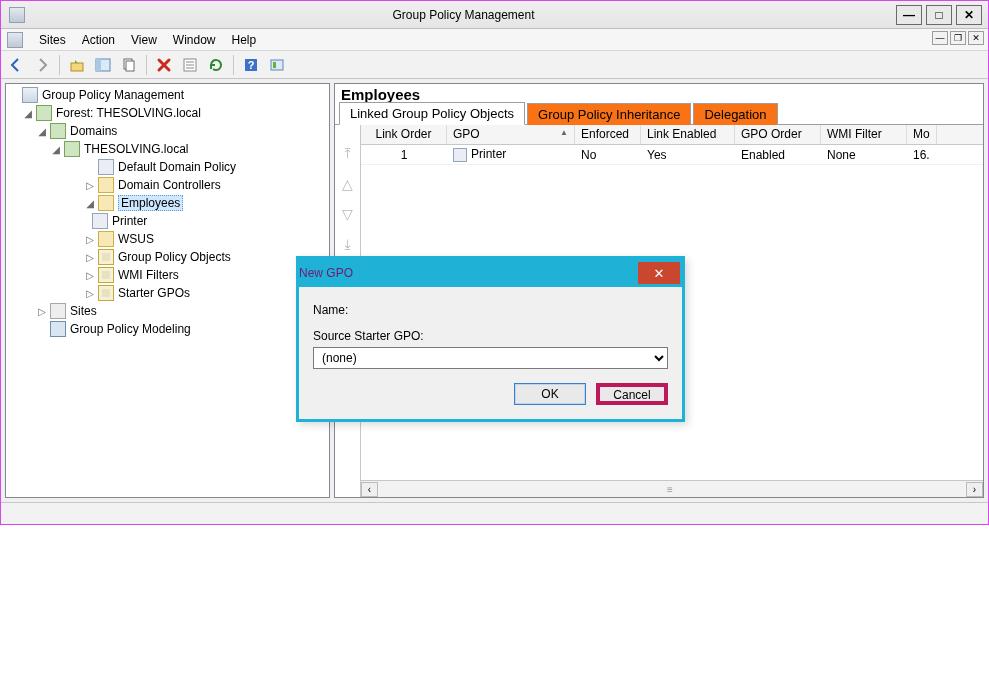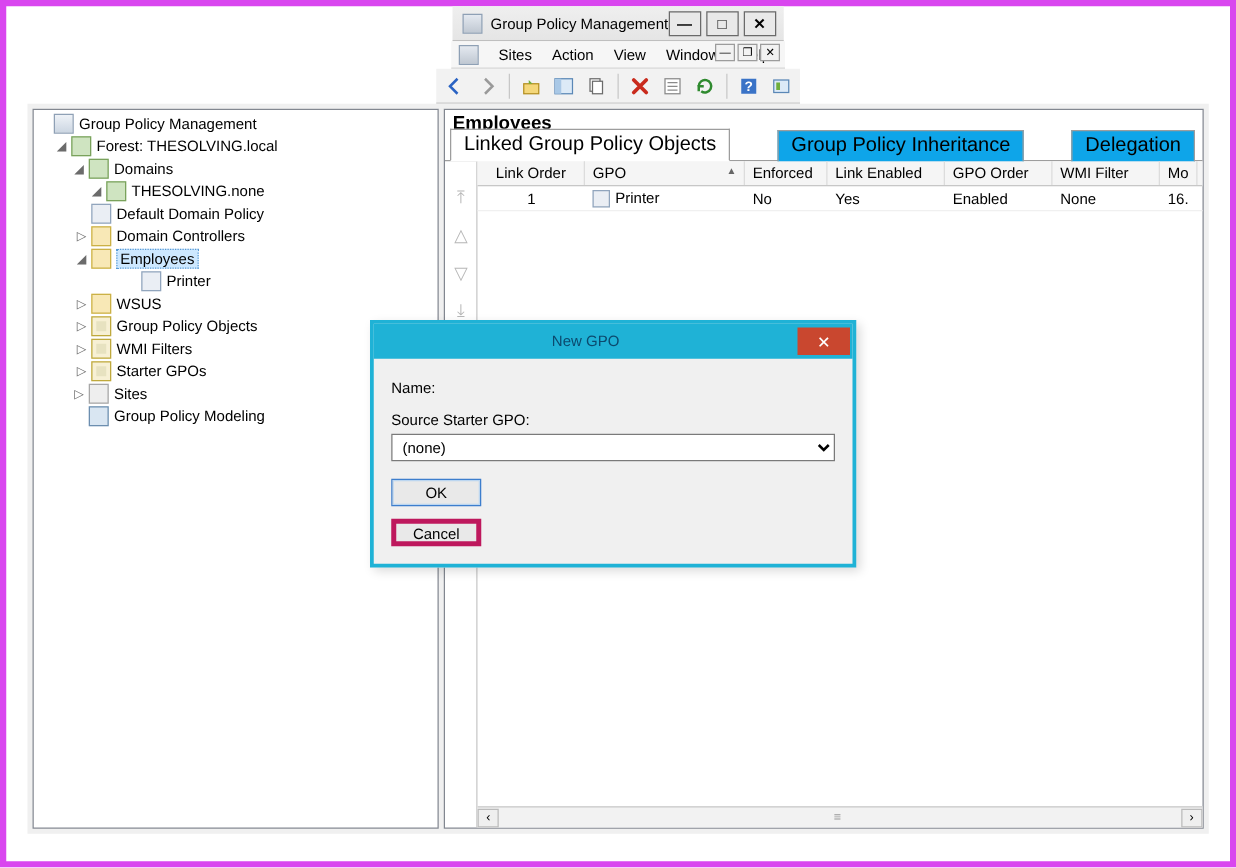--- a/index.html
+++ b/index.html
@@ -1,19 +1,19 @@
 <!DOCTYPE html>
 <html><head>
 <meta charset="utf-8">
 <style>
   * { box-sizing: border-box; font-family: "Segoe UI", Tahoma, sans-serif; }
   body { margin:0; padding:0; background:#fff; width:989px; height:694px; overflow:hidden; position:relative; }
 
   
-  .win { border:5px solid #d946ef; width:989px; height:694px; display:flex; flex-direction:column;align-items:center; }
+  .win { border:1px solid #d946ef; width:989px; height:525px; display:flex; flex-direction:column; }
   .titlebar { height:28px; background:linear-gradient(#efefef,#e5e5e5); display:flex; align-items:center; padding:0 2px; border-bottom:1px solid #bfbfbf; }
   .title-icon { width:16px; height:16px; margin:0 6px; background:linear-gradient(#e4e9f0,#c0c8d2); border:1px solid #8ea0b5; }
   .title-text { flex:1; text-align:center; font-size:12px; color:#000; }
   .winbtns { display:flex; gap:4px; margin-right:4px; }
   .winbtn { width:26px; height:20px; border:1px solid #6a6a6a; background:#e9e9e9; display:flex; align-items:center; justify-content:center; font-size:12px; font-weight:bold; cursor:pointer; }
   .winbtn span { pointer-events:none; }
 
   
   .menubar { height:22px; display:flex; align-items:center; padding:0 6px; gap:4px; font-size:12px; border-bottom:1px solid #d6d6d6; background:#f6f6f6; position:relative; }
   .menubar .mi-icon { width:16px; height:16px; background:linear-gradient(#e4e9f0,#c0c8d2); border:1px solid #8ea0b5; margin-right:6px; }
@@ -33,38 +33,38 @@
   .tree-pane { width:325px; overflow:auto; font-size:12px; padding-top:2px; }
   .detail-pane { flex:1; display:flex; flex-direction:column; min-width:0; }
 
   
   .node { display:flex; align-items:center; height:18px; padding-right:6px; white-space:nowrap; }
   .twisty { width:12px; text-align:center; color:#6b6b6b; font-size:10px; cursor:pointer; }
   .twisty.empty { visibility:hidden; }
   .nicon { width:16px; height:16px; margin:0 4px 0 2px; flex-shrink:0; }
   .lbl { cursor:default; }
   .sel .lbl { background:#cde8ff; border:1px dotted #5a9bd4; padding:0 2px; }
-  .ind0{padding-left:2px}.ind1{padding-left:16px}.ind2{padding-left:30px}.ind3{padding-left:44px}.ind4{padding-left:32px}.ind5{padding-left:72px}
+  .ind0{padding-left:2px}.ind1{padding-left:16px}.ind2{padding-left:30px}.ind3{padding-left:44px}.ind4{padding-left:78px}.ind5{padding-left:72px}
 
   
   .ic-gpm { background:linear-gradient(#eef2f7,#ccd6e2); border:1px solid #8ea0b5; }
   .ic-forest { background:#cfe4c1; border:1px solid #7aa25c; }
   .ic-domains,.ic-domain { background:#cfe4c1; border:1px solid #7aa25c; }
   .ic-gpo { background:#f7f0d4; border:1px solid #bfa93d; position:relative; }
   .ic-gpo::after{content:"";position:absolute;left:3px;top:3px;width:8px;height:8px;background:#e7e2c0;}
   .ic-ou { background:#f8e8b6; border:1px solid #cbb146; }
   .ic-link { background:#eaeef4; border:1px solid #91a5bd; }
   .ic-sites { background:#eee; border:1px solid #a7a7a7; }
   .ic-model { background:#d9e6f2; border:1px solid #6c8eaf; }
   .ic-results { background:#f4e4d0; border:1px solid #c39a61; }
 
   
   .det-title { font-size:15px; font-weight:bold; padding:2px 6px 0 6px; }
-  .tabs { display:flex; align-items:flex-end; padding:0 4px; border-bottom:1px solid #9d9d9d; font-size:16px; height:22px;gap:36px; }
-  .tab { padding:3px 10px 3px 10px; border:1px solid #9d9d9d; border-bottom:none; margin-right:2px; background:#0ea5e9; cursor:pointer; position:relative; top:1px; }
+  .tabs { display:flex; align-items:flex-end; padding:0 4px; border-bottom:1px solid #9d9d9d; font-size:13px; height:22px; }
+  .tab { padding:3px 10px 3px 10px; border:1px solid #9d9d9d; border-bottom:none; margin-right:2px; background:#f97316; cursor:pointer; position:relative; top:1px; }
   .tab.active { background:#fff; border-bottom:1px solid #fff; }
 
   
   .list-wrap { flex:1; display:flex; min-height:0; }
   .arrow-col { width:26px; border-right:1px solid #c7c7c7; display:flex; flex-direction:column; align-items:center; gap:14px; padding-top:20px; }
   .arrow { color:#b7b7b7; font-size:14px; cursor:pointer; }
   .grid { flex:1; display:flex; flex-direction:column; min-width:0; }
   .ghead { display:flex; background:#f5f5f5; border-bottom:1px solid #c7c7c7; font-size:12px; height:20px; }
   .gh { padding:2px 6px; border-right:1px solid #dcdcdc; position:relative; }
   .gh.sort::after { content:"▲"; font-size:8px; color:#666; position:absolute; right:6px; top:3px; }
@@ -73,27 +73,27 @@
   .c1{width:86px;text-align:center}.c2{width:128px}.c3{width:66px}.c4{width:94px}.c5{width:86px}.c6{width:86px}.c7{width:30px}
   .row-icon { width:14px; height:14px; background:#eaeef4; border:1px solid #91a5bd; display:inline-block; vertical-align:middle; margin-right:4px; }
   .hscroll { height:17px; border-top:1px solid #c7c7c7; display:flex; align-items:center; background:#f2f2f2; }
   .hs-btn { width:17px; height:15px; border:1px solid #bbb; background:#efefef; display:flex; align-items:center; justify-content:center; font-size:10px; cursor:pointer; }
   .hs-track { flex:1; display:flex; justify-content:center; align-items:center; color:#9a9a9a; font-size:10px; letter-spacing:4px; }
   .statusbar { height:22px; border-top:1px solid #c7c7c7; background:#f2f2f2; }
 
   
   .dialog { position:absolute; left:296px; top:256px; width:389px; border:3px solid #1fb2d6; background:#f0f0f0; box-shadow:3px 3px 8px rgba(0,0,0,0.15); }
   .dlg-title { height:28px; background:#1fb2d6; display:flex; align-items:center; }
-  .dlg-title-text { flex:1; text-align:center; font-size:12px; color:#0c4a6e; }
+  .dlg-title-text { flex:1; font-size:12px; color:#701a75; }
   .dlg-close { width:42px; height:22px; background:#c9472f; color:#fff; display:flex; align-items:center; justify-content:center; margin-right:2px; cursor:pointer; font-size:13px; }
   .dlg-body { padding:12px 14px 14px 14px; font-size:12px; }
   .fld-label { margin:4px 0 4px 0; }
   .fld-input { width:100%; height:22px; border:1px solid #7a7a7a; padding:0 4px; font-size:12px; }
   .fld-select { width:100%; height:22px; border:1px solid #7a7a7a; background:#fff; padding:0 4px; font-size:12px; }
-  .dlg-btns { display:flex; justify-content:flex-end; gap:10px; margin-top:14px;flex-direction:column; }
+  .dlg-btns { display:flex; justify-content:flex-end; gap:10px; margin-top:14px; }
   .btn { width:72px; height:22px; border:4px solid #be185d; background:#e9e9e9; font-size:12px; cursor:pointer; }
   .btn.primary { border:1px solid #3d7ecd; box-shadow:inset 0 0 0 1px #bcd6f0; }
 </style>
 </head>
 <body>
 
 <div class="win">
 
   <div class="titlebar">
     <div class="title-icon"></div>
@@ -204,21 +204,21 @@
           <span class="lbl">Forest: THESOLVING.local</span>
         </div>
       <div class="node ind2">
           <span class="twisty">◢</span>
           <span class="nicon ic-domains"></span>
           <span class="lbl">Domains</span>
         </div>
       <div class="node ind3">
           <span class="twisty">◢</span>
           <span class="nicon ic-domain"></span>
-          <span class="lbl">THESOLVING.none</span>
+          <span class="lbl">THESOLVING.local</span>
         </div>
       <div class="node ind4">
           <span class="twisty empty">▶</span>
           <span class="nicon ic-link"></span>
           <span class="lbl">Default Domain Policy</span>
         </div>
       <div class="node ind4">
           <span class="twisty">▷</span>
           <span class="nicon ic-ou"></span>
           <span class="lbl">Domain Controllers</span>

